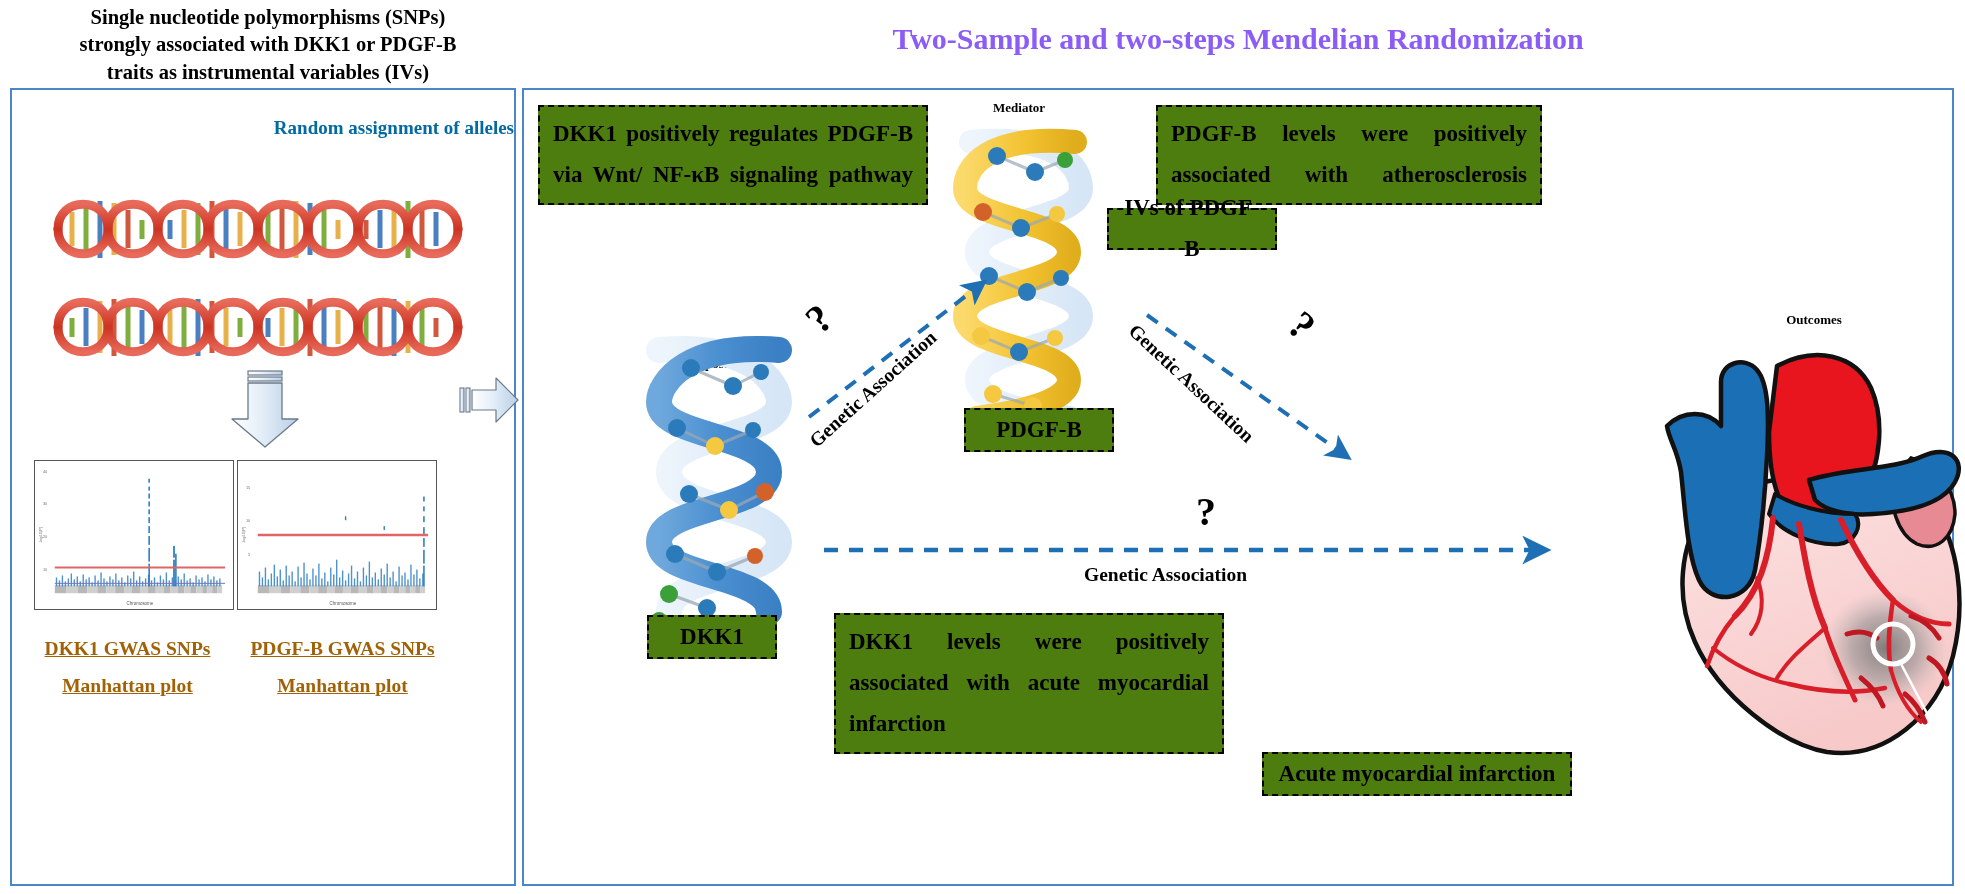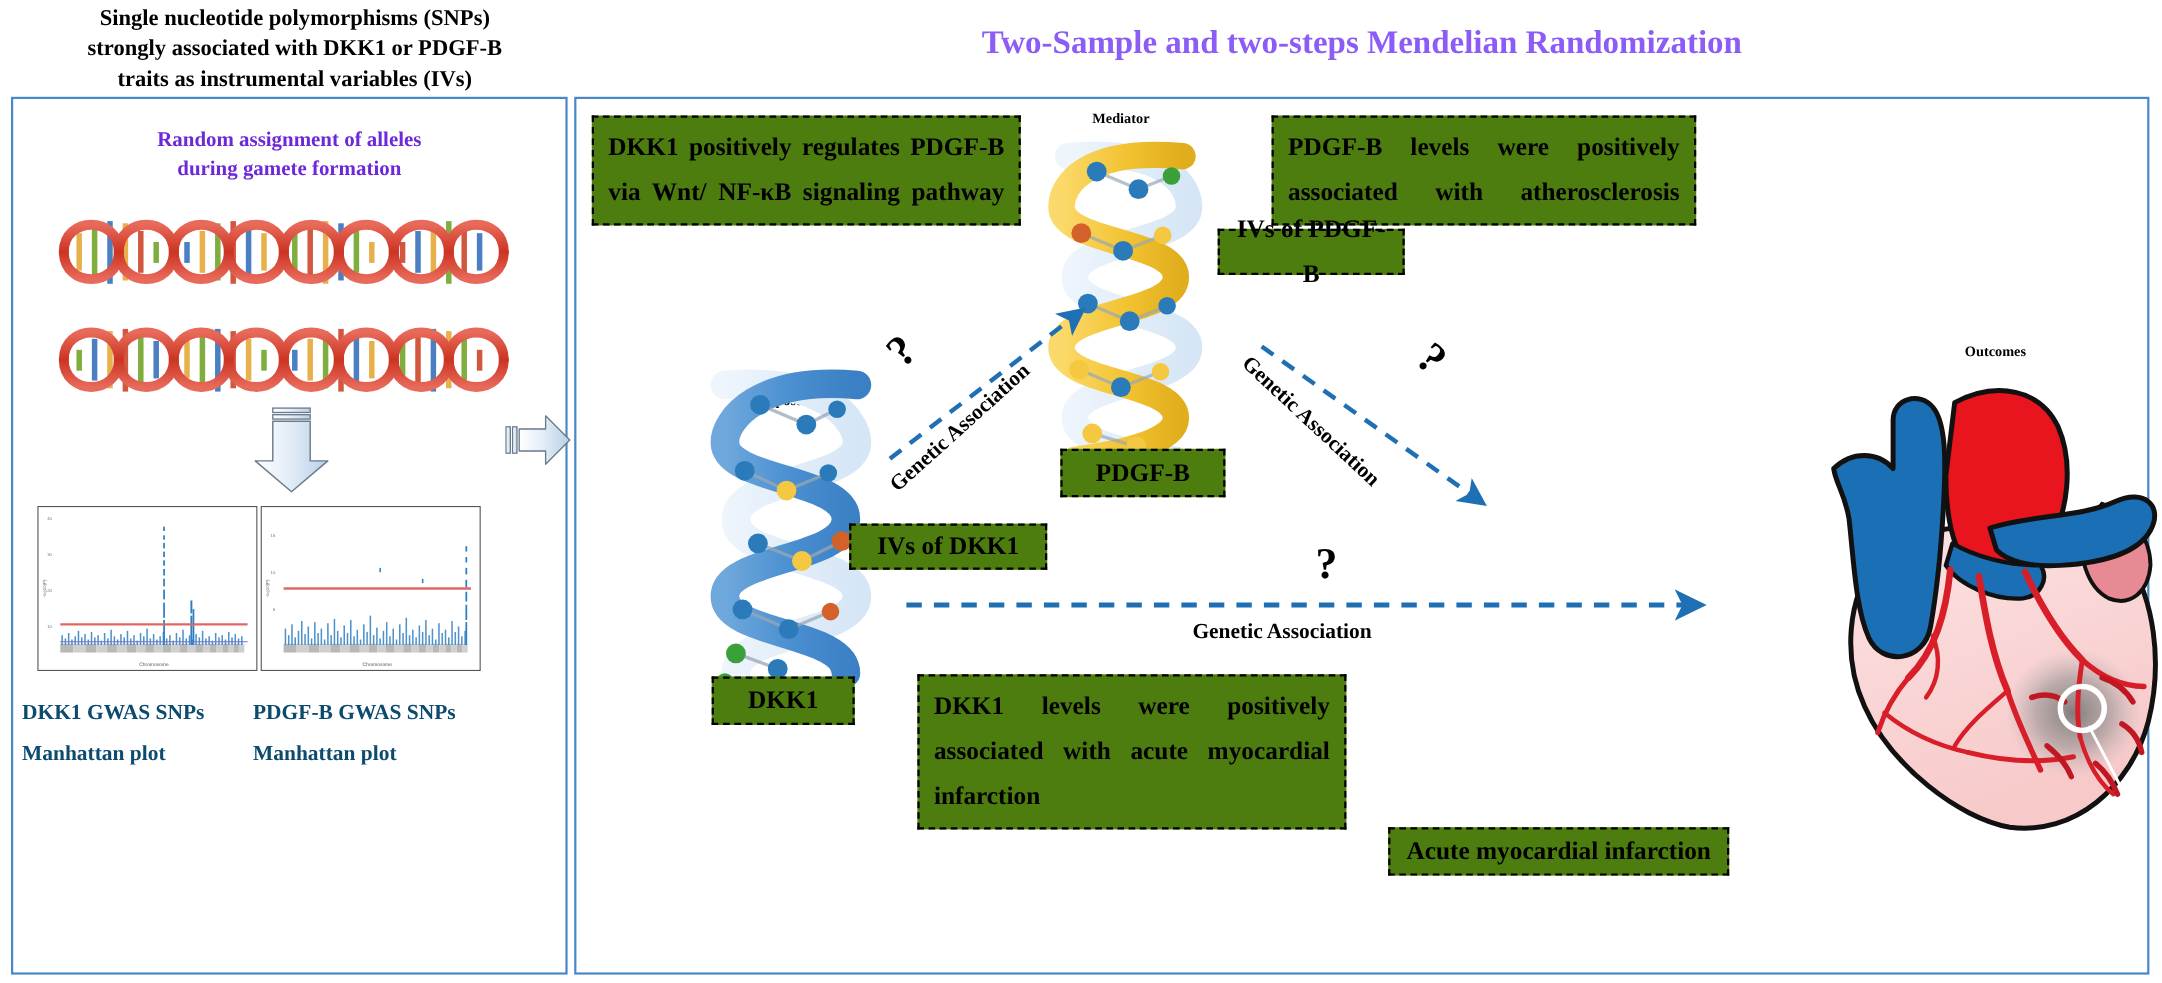--- a/index.html
+++ b/index.html
@@ -17,43 +17,43 @@
     text-align: center; font-size: 20.5px; font-weight: bold;
     line-height: 1.33; color: #000;
   }
   #left-panel {
     position: absolute; left: 10px; top: 88px;
     width: 506px; height: 798px;
     border: 2px solid #4a87c8; background: #fff;
   }
   #left-subtitle {
     position: absolute; left: 0; top: 25px; width: 100%;
-    text-align: center; font-size: 19px; font-weight: bold;
-    line-height: 1.35; color: #6d28d9;
+    text-align: right; font-size: 19px; font-weight: bold;
+    line-height: 1.35; color: #0369a1;
   }
 
   
   .dna-wrap { position: absolute; }
 
   
   #down-arrow { position: absolute; left: 213px; top: 278px; }
 
   
   .manhattan {
     position: absolute; top: 370px;
     width: 200px; height: 150px;
     border: 1px solid #555; background: #fff;
   }
   #manhattan-1 { left: 22px; }
   #manhattan-2 { left: 225px; }
   .mh-svg { display: block; width: 100%; height: 100%; }
 
   .plot-caption {
-    position: absolute; 
-    font-size: 19.5px; font-weight: bold; color: #0c4a6e; line-height: 1.9;
+    position: absolute; text-align: center;
+    font-size: 19.5px; font-weight: bold; color: #a16207; line-height: 1.9; text-decoration: underline;
   }
   #caption-1 { left: 8px; top: 540px; width: 215px; }
   #caption-2 { left: 218px; top: 540px; width: 225px; }
 
   
   #mid-arrow { position: absolute; left: 458px; top: 370px; }
 
   
   #right-panel {
     position: absolute; left: 522px; top: 88px;
@@ -108,21 +108,20 @@
   <div id="left-header">
     <div>Single nucleotide polymorphisms (SNPs)</div>
     <div>strongly associated with DKK1 or PDGF-B</div>
     <div>traits as instrumental variables (IVs)</div>
   </div>
 
   <div id="left-panel">
 
     <div id="left-subtitle">
       <div>Random assignment of alleles</div>
-      <div>during gamete formation</div>
     </div>
 
     <svg class="dna-wrap" style="left:38px; top:92px;" width="430" height="95" viewBox="0 0 430 95">
       <defs>
         <linearGradient id="redg" x1="0" y1="0" x2="0" y2="1">
           <stop offset="0%" stop-color="#e86a5a"></stop>
           <stop offset="50%" stop-color="#cc3322"></stop>
           <stop offset="100%" stop-color="#e86a5a"></stop>
         </linearGradient>
       </defs>
@@ -567,21 +566,20 @@
         <circle cx="78" cy="160" r="9" fill="#2b7bba"></circle>
         <circle cx="112" cy="146" r="8" fill="#2b7bba"></circle>
         <circle cx="32" cy="204" r="9" fill="#f5c842"></circle>
         <circle cx="70" cy="220" r="9" fill="#2b7bba"></circle>
         <circle cx="106" cy="206" r="8" fill="#f5c842"></circle>
         <circle cx="44" cy="262" r="9" fill="#f5c842"></circle>
         <circle cx="84" cy="274" r="9" fill="#f5c842"></circle>
       </g>
     </svg>
 
-    <div class="dashed-box center" style="left:248px; top:386px; width:180px; height:42px;">IVs of DKK1</div>
     <div class="dashed-box center" style="left:583px; top:118px; width:170px; height:42px;">IVs of PDGF-B</div>
 
     <div class="dashed-box center" style="left:123px; top:525px; width:130px; height:44px;">DKK1</div>
     <div class="dashed-box center" style="left:440px; top:318px; width:150px; height:44px;">PDGF-B</div>
     <div class="dashed-box center" style="left:738px; top:662px; width:310px; height:44px;">Acute myocardial infarction</div>
 
     <svg style="position:absolute; left:275px; top:185px;" width="200" height="150" viewBox="0 0 200 150">
       <defs>
         <marker id="ah1" markerWidth="7" markerHeight="7" refX="2.6" refY="3.2" orient="auto">
           <path d="M0,0 L6.5,3.2 L0,6.4 L1.6,3.2 Z" fill="#1f6fb4"></path>

